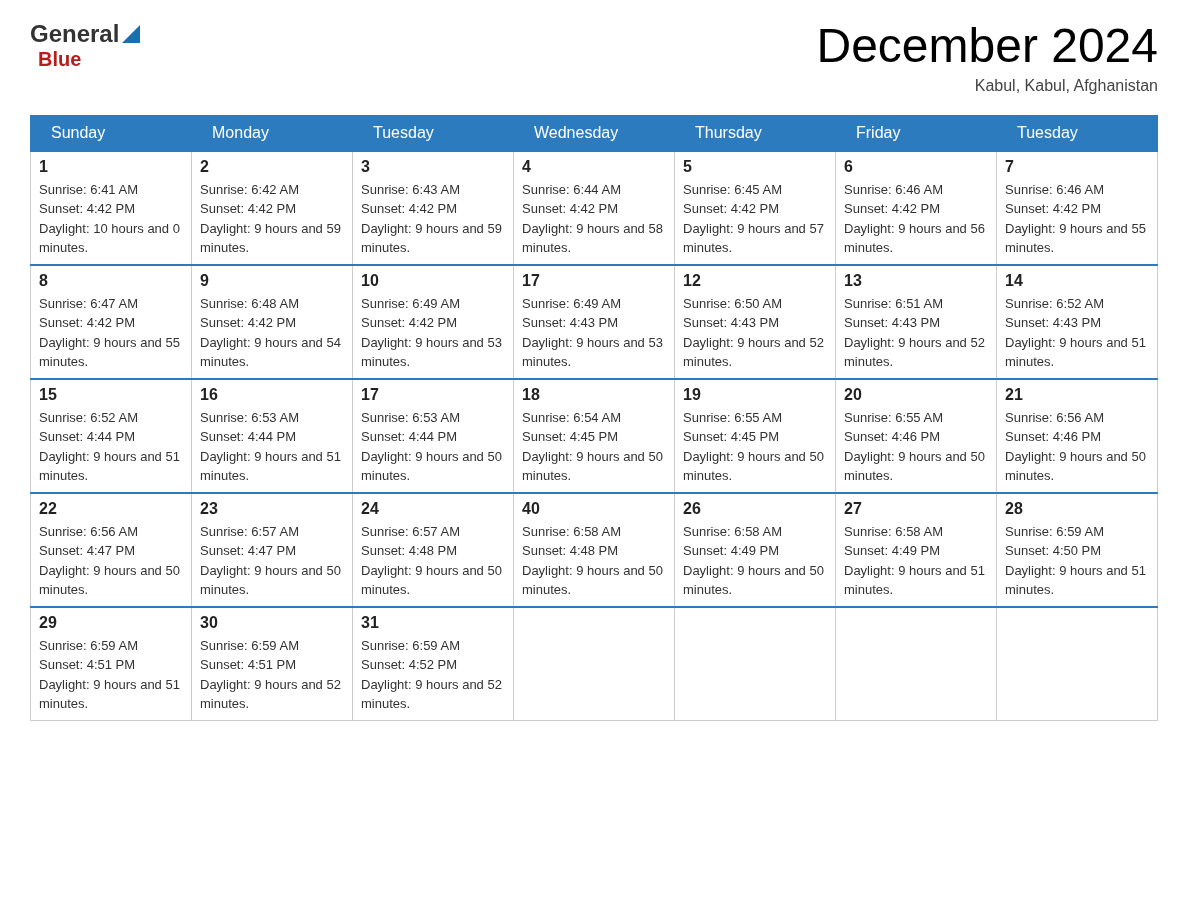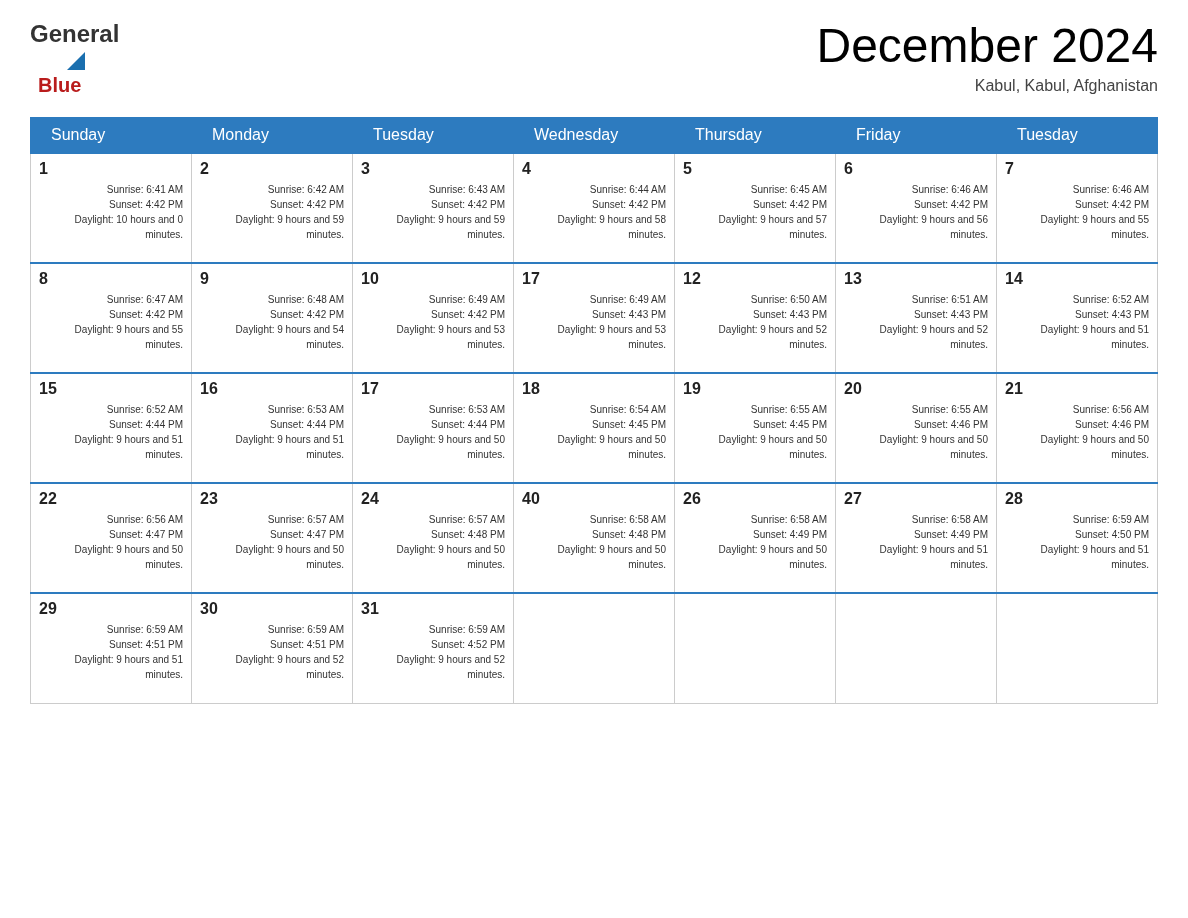--- a/index.html
+++ b/index.html
@@ -50,40 +50,38 @@
       padding: 6px 8px;
       height: 110px;
     }
     .day-number {
       font-size: 16px;
       font-weight: bold;
       color: #222;
       margin-bottom: 4px;
     }
     .day-info {
-      font-size: 10px;
+      font-size: 13px;
       color: #333;
       line-height: 1.5;
-      text-align: right;
     }
     .empty-cell {
       background: #fff;
     }
     .week-row td {
       border-top: 2px solid #2d7bbf;
     }
     .logo-wrapper {
       display: flex;
       flex-direction: column;
       align-items: flex-start;
     }
     .logo-line1 {
       display: flex;
       align-items: center;
-      flex-direction: column;
     }
     .logo-line2 {
       display: flex;
       align-items: center;
       gap: 2px;
       margin-left: 4px;
     }
   </style>
 </head>
 <body>

